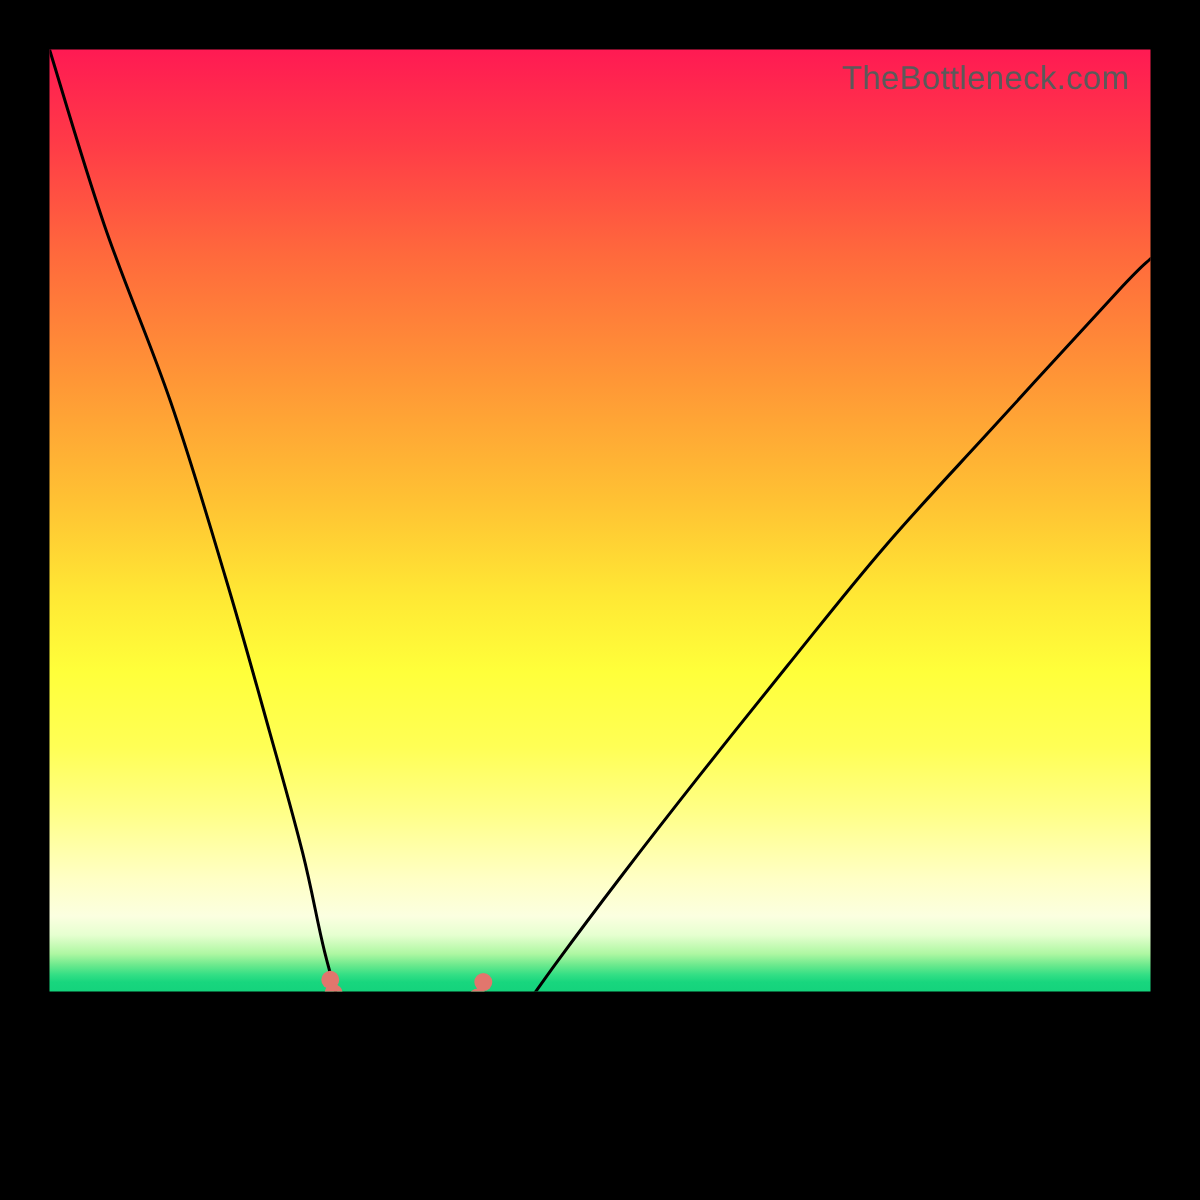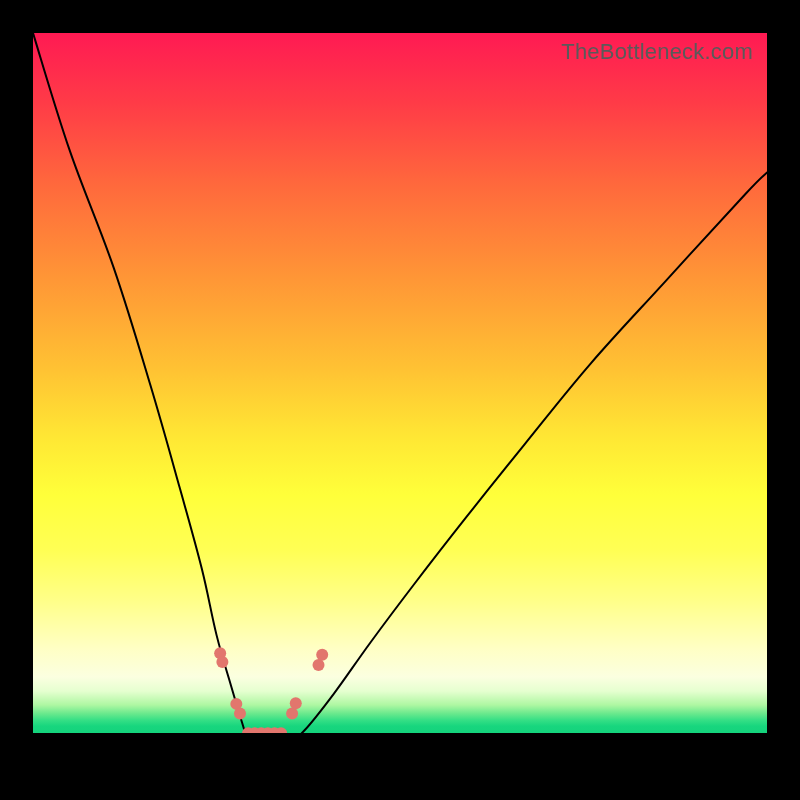--- a/index.html
+++ b/index.html
@@ -14,21 +14,21 @@
     position: relative;
     width: 800px;
     height: 800px;
     background: #000;
   }
   .plot-area {
     position: absolute;
     left: 33px;
     top: 33px;
     width: 734px;
-    height: 700px;
+    height: 628px;
     background: linear-gradient(to bottom,
       #ff1a53 0%,
       #ff3b47 10%,
       #ff6a3c 22%,
       #ff9636 35%,
       #ffc233 48%,
       #ffe834 58%,
       #ffff3a 66%,
       #ffff55 74%,
       #ffff88 81%,

